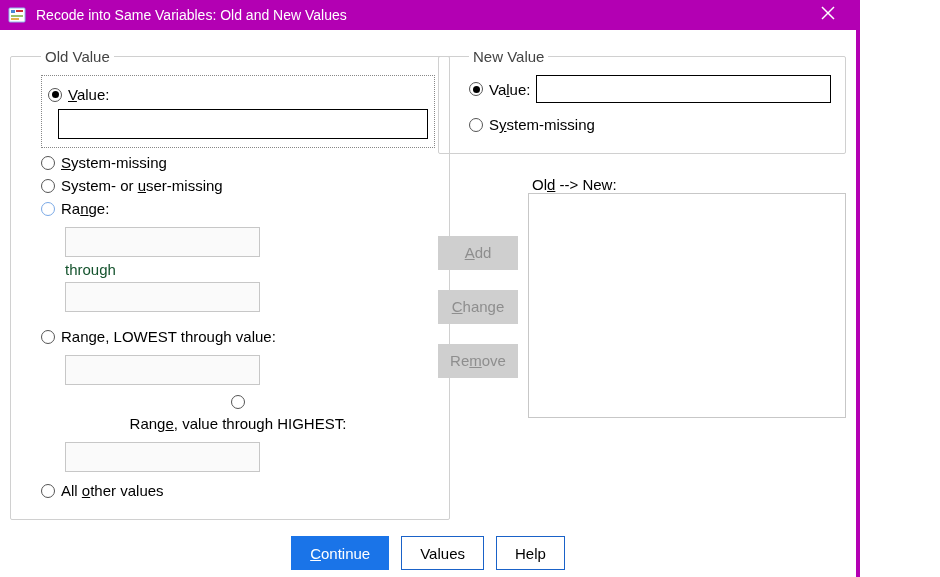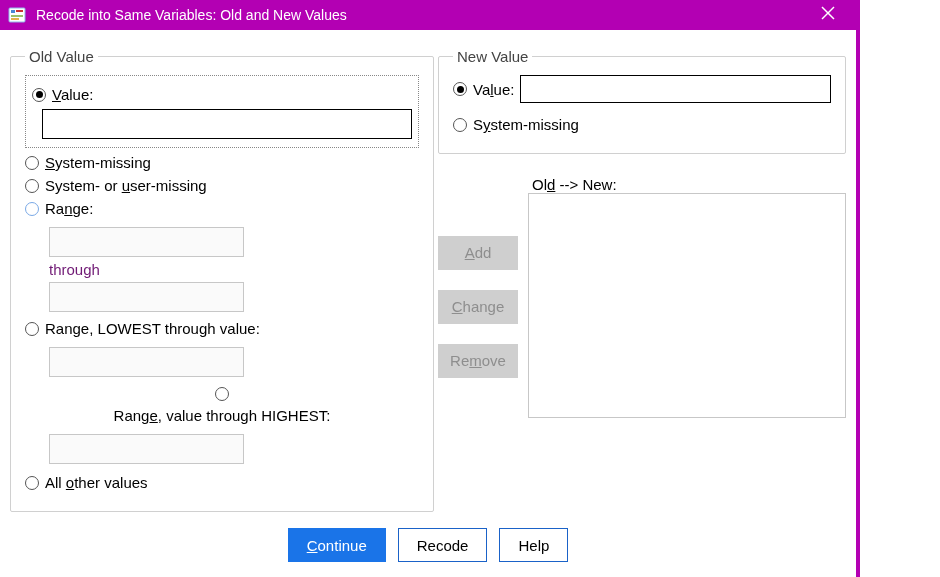--- a/index.html
+++ b/index.html
@@ -5,31 +5,31 @@
   * { box-sizing: border-box; }
   html, body { margin:0; padding:0; font-family: "Segoe UI", Tahoma, sans-serif; font-size:15px; color:#000; }
   .window { width:860px; height:577px; background:#fff; border-right:4px solid #b300b3; position:relative; }
   .titlebar { height:30px; background:#b300b3; color:#fff; display:flex; align-items:center; padding:0 8px; }
   .titlebar .app-icon { width:18px; height:18px; margin-right:10px; display:flex; align-items:center; justify-content:center; }
   .titlebar .title { flex:1; font-size:14px; }
   .titlebar .close { width:40px; text-align:center; font-size:16px; cursor:pointer; }
   .content { padding:18px 10px 6px 10px; display:flex; gap:18px; }
   .col-left { width:410px; }
   .col-right { flex:1; }
-  fieldset { border:1px solid #d0d0d0; border-radius:2px; padding:10px 14px 14px 14px; margin:0; }
+  fieldset { border:1px solid #d0d0d0; border-radius:2px; padding:10px 14px 14px 30px; margin:0; }
   legend { padding:0 4px; font-size:15px; color:#444; }
   .radio-row { display:flex; align-items:center; gap:6px; margin:6px 0; }
   .radio { width:14px; height:14px; border:1.5px solid #555; border-radius:50%; display:inline-flex; align-items:center; justify-content:center; flex:0 0 auto; cursor:pointer; }
   .radio.selected::after { content:""; width:7px; height:7px; background:#000; border-radius:50%; display:block; }
   .radio.light { border-color:#7aa9e6; }
   .rlabel { cursor:pointer; }
   .rlabel .ul { text-decoration:underline; }
   .val-input { border:1px solid #000; height:30px; padding:2px 4px; font-size:15px; }
   .sub-input { border:1px solid #c7c7c7; background:#fafafa; height:30px; width:195px; margin:4px 0 4px 24px; padding:2px 4px; font-size:15px; }
-  .through { color:#701a75; margin-left:24px; font-size:15px; }
+  .through { color:#14532d; margin-left:24px; font-size:15px; }
   .right-top { display:flex; flex-direction:column; gap:7px; }
   .nv-row { display:flex; align-items:center; gap:6px; }
   .nv-input { border:1.5px solid #000; height:28px; flex:1; padding:2px 4px; font-size:15px; }
   .mid-area { display:flex; gap:10px; margin-top:22px; }
   .btn-stack { display:flex; flex-direction:column; gap:20px; margin-top:60px; width:80px; }
   .gbtn { background:#cfcfcf; color:#8e8e8e; height:34px; border:none; font-size:15px; cursor:default; text-align:center; line-height:34px; }
   .gbtn .ul { text-decoration:underline; }
   .listbox { flex:1; border:1px solid #c7c7c7; background:#fff; height:225px; }
   .list-label { margin-left:4px; }
   .list-label .ul { text-decoration:underline; }
@@ -88,21 +88,21 @@
         </div>
 
         <div class="radio-row">
           <span class="radio light"></span>
           <span class="rlabel"><span>Ra</span><span class="ul">n</span><span>ge:</span></span>
         </div>
         <input class="sub-input" disabled="" style="">
         <div class="through">through</div>
         <input class="sub-input" disabled="" style="">
 
-        <div class="radio-row" style="margin-top:4px;">
+        <div class="radio-row" style="margin-top:12px;">
           <span class="radio"></span>
           <span class="rlabel">Range, LOWEST through value:</span>
         </div>
         <input class="sub-input" disabled="" style="">
 
         <div class="radio-row" style="margin-top:6px;flex-direction:column;">
           <span class="radio"></span>
           <span class="rlabel"><span>Rang</span><span class="ul">e</span><span>, value through HIGHEST:</span></span>
         </div>
         <input class="sub-input" disabled="" style="">
@@ -143,17 +143,17 @@
       </div>
     </div>
 
   </div>
 
   <div class="footer">
     <button class="btn primary">
         <span class="ul">C</span>
         <span>ontinue</span>
       </button>
-    <button class="btn">Recode</button>
+    <button class="btn">Values</button>
     <button class="btn">Help</button>
   </div>
 
 </div>
 
 </body></html>

